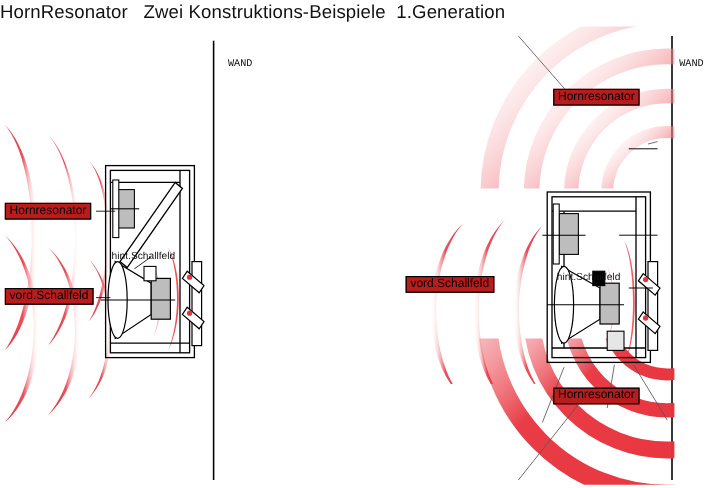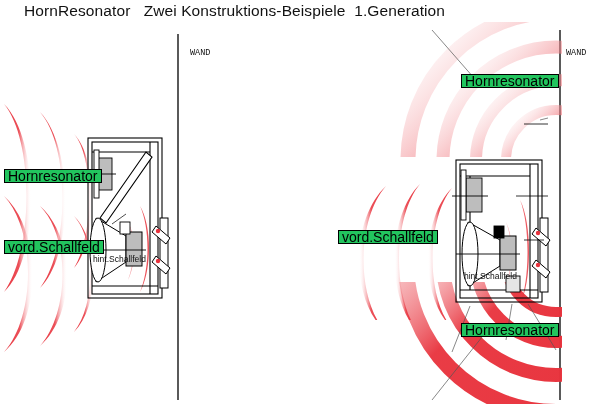--- a/index.html
+++ b/index.html
@@ -1,26 +1,26 @@
 <!DOCTYPE html>
 <html><head>
 <meta charset="utf-8">
 <style>
   html,body{margin:0;padding:0;background:#ffffff;}
   body{width:600px;height:407px;overflow:hidden;
        font-family:"Liberation Sans", sans-serif;color:#000;}
   #stage{position:relative;width:600px;height:407px;}
-  #title{position:absolute;left:24px;top:2px;font-size:15.5px;letter-spacing:.1px;
+  #title{position:absolute;left:0;top:2px;font-size:15.5px;letter-spacing:.1px;
          white-space:pre;color:#111;}
   svg.layer{position:absolute;left:0;top:0;width:600px;height:407px;}
-  .lbl{position:absolute;background:#22c55e;border:1px solid #000;
-       font-size:14px;line-height:10px;padding:1px 3px;white-space:nowrap;
+  .lbl{position:absolute;background:#b91c1c;border:1px solid #000;
+       font-size:10px;line-height:10px;padding:1px 3px;white-space:nowrap;
        color:#000;}
   .plain{position:absolute;font-size:8.5px;white-space:nowrap;color:#111;
-         background:none;border:none;margin-top:46px;}
+         background:none;border:none;}
   .wandlbl{position:absolute;font-size:8.5px;color:#111;white-space:nowrap;font-family:Liberation Mono, monospace;}
 </style>
 </head>
 <body>
 
 <div id="stage">
 
   <div id="title">HornResonator   Zwei Konstruktions-Beispiele  1.Generation</div>
 
   <svg class="layer" viewBox="0 0 600 407">

